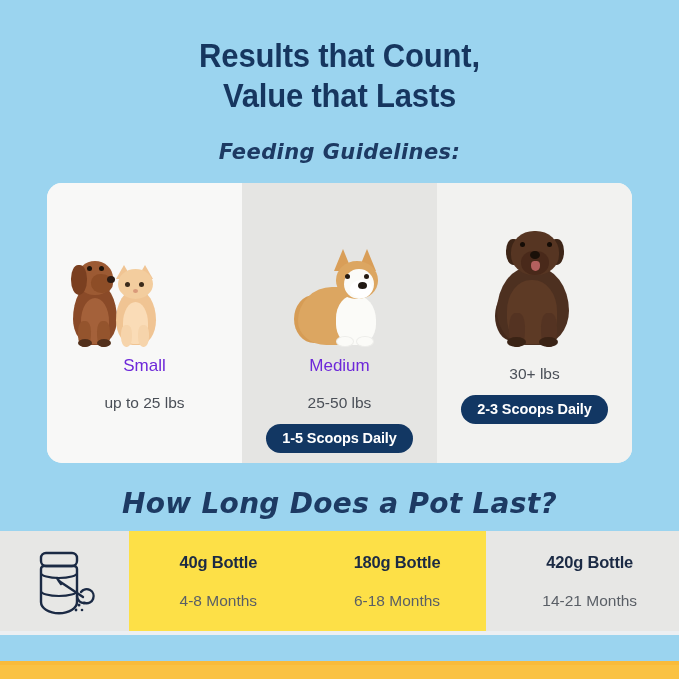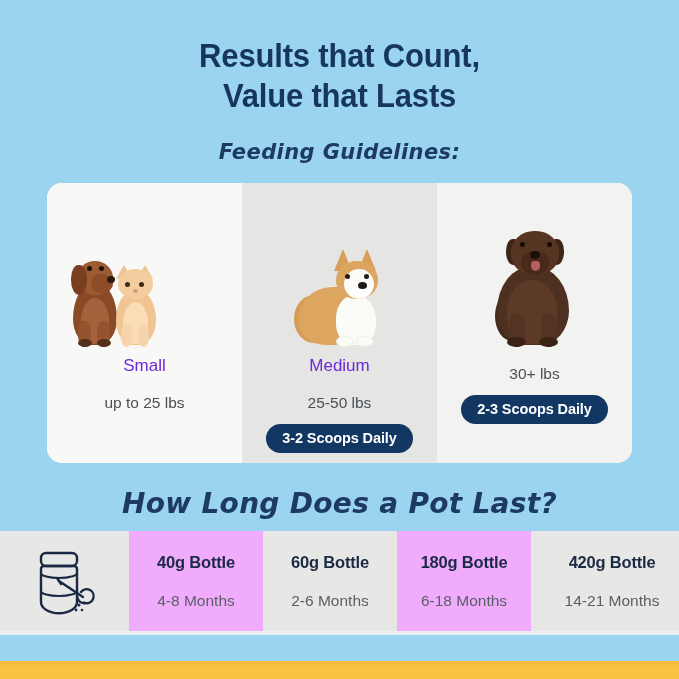--- a/index.html
+++ b/index.html
@@ -123,21 +123,21 @@
     height: 100px;
     display: flex;
   }
   .pot-cell {
     display: flex;
     flex-direction: column;
     align-items: center;
     justify-content: center;
   }
   .pot-cell.icon-cell { width: 129px; background: #e7e7e5; }
-  .pot-cell.c-white { background: #f0abfc; }
+  .pot-cell.c-white { background: #fde047; }
   .pot-cell.c-gray  { background: #e7e7e5; }
   .pot-cell.size-cell { flex: 1 1 0; }
   .pot-cell.size-cell.last { flex: 1 1 0; padding-left: 14px; }
 
   .bottle-size {
     color: #1b2a44;
     font-size: 16.5px;
     font-weight: bold;
     line-height: 21px;
     letter-spacing: -0.2px;
@@ -284,21 +284,21 @@
         <span class="sh g-head"></span>
         <span class="sh g-face"></span>
         <span class="sh g-muzz"></span>
         <span class="sh g-nose"></span>
         <span class="sh g-eye" style="left:53px;"></span>
         <span class="sh g-eye" style="left:72px;"></span>
       </div>
     </div>
     <div class="size-label">Medium</div>
     <div class="size-weight">25-50 lbs</div>
-    <div class="scoop-pill">3-2 Scoops Daily</div>
+    <div class="scoop-pill">1-5 Scoops Daily</div>
   </div>
 
   <div class="feed-col shade-c">
     <div class="pet-art">
       <div class="animal lab">
         <span class="sh l-hl"></span>
         <span class="sh l-body"></span>
         <span class="sh l-chest"></span>
         <span class="sh l-leg" style="left:24px;"></span>
         <span class="sh l-leg" style="left:56px;"></span>
@@ -338,24 +338,20 @@
       <circle cx="47" cy="63" r="1.4" fill="#1b2a44"></circle>
       <circle cx="53" cy="63" r="1.3" fill="#1b2a44"></circle>
     </svg>
   </div>
 
   <div class="pot-cell size-cell c-white">
     <div class="bottle-size">40g Bottle</div>
     <div class="bottle-dur">4-8 Months</div>
   </div>
 
-  <div class="pot-cell size-cell c-gray">
-    <div class="bottle-size">60g Bottle</div>
-    <div class="bottle-dur">2-6 Months</div>
-  </div>
 
   <div class="pot-cell size-cell c-white">
     <div class="bottle-size">180g Bottle</div>
     <div class="bottle-dur">6-18 Months</div>
   </div>
 
   <div class="pot-cell size-cell last c-gray">
     <div class="bottle-size">420g Bottle</div>
     <div class="bottle-dur">14-21 Months</div>
   </div>

